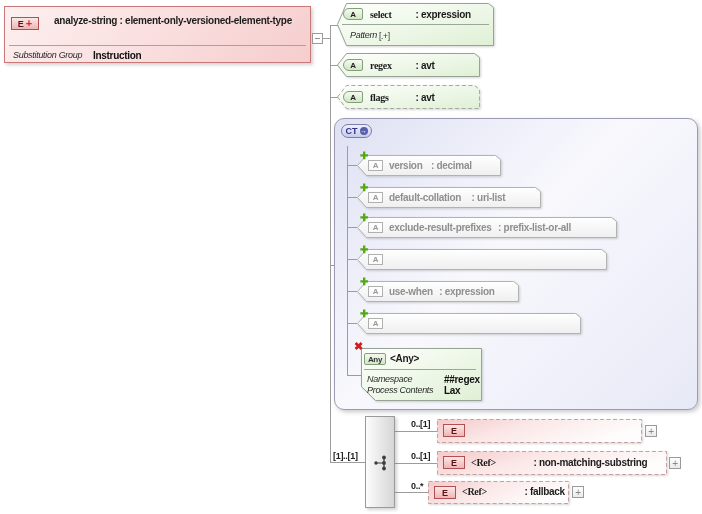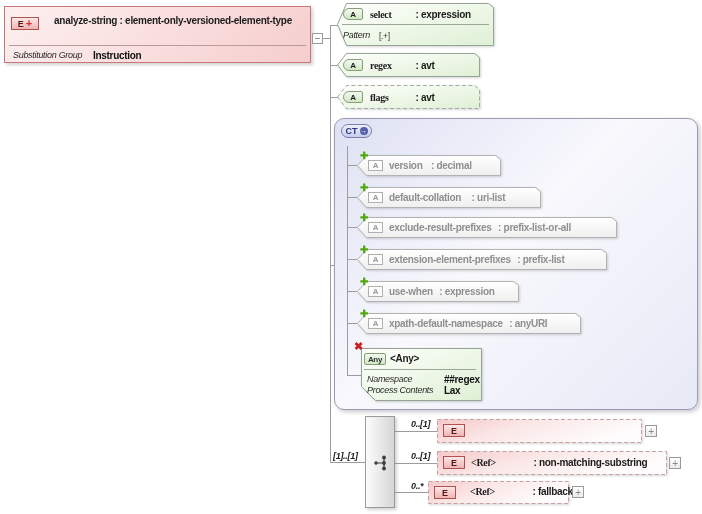--- a/index.html
+++ b/index.html
@@ -55,21 +55,21 @@
   [data-shape]>*{position:absolute;z-index:1;}
   [data-shape]>.shape-svg{left:0;top:0;z-index:0;filter:drop-shadow(1.5px 1.5px 1.2px rgba(120,120,120,.33));}
 
   .attr-row{position:absolute;white-space:nowrap;font-size:10px;font-weight:bold;color:#1c1c1c;}
   .attr-row .nm{display:inline-block;min-width:43px;font-family:Liberation Serif, serif;}
   .ref-row .nm{min-width:60px;}
   .t-gray{color:#8f8f8f;}
   .facet-label,.detail-label{position:absolute;font-size:9px;font-style:italic;color:#2a2a2a;white-space:nowrap;}
   .facet-value{position:absolute;font-size:8.5px;color:#333;white-space:nowrap;}
   .detail-value{position:absolute;font-size:10px;font-weight:bold;color:#111;white-space:nowrap;}
-  .card{position:absolute;font-size:9px;font-style:italic;font-weight:bold;color:#222;white-space:nowrap;}
+  .card{position:absolute;font-size:9px;font-weight:bold;color:#222;white-space:nowrap;}
 
   .seq-bar{position:absolute;border:1px solid #9a9a9a;background:linear-gradient(to right,#fcfcfc,#d6d6d6);
           box-shadow:2px 2px 3px rgba(130,130,130,.35);z-index:1;box-sizing:border-box;}
   #defs-svg{position:absolute;width:0;height:0;}
 </style>
 </head>
 <body>
 
 <svg id="defs-svg" aria-hidden="true">
   <defs>
@@ -122,21 +122,21 @@
         <path d="M0.5 21.5 L9.5 0.5 L151.5 0.5 L156.5 4.5 L156.5 42.5 L9.5 42.5 Z" fill="url(#g-green)" stroke="#96a496" stroke-width="1"></path>
       </svg>
     <span class="a-pill" style="left:6px;top:5px">
       <span>A</span>
     </span>
     <div class="attr-row" style="left:33px;top:6px">
       <span class="nm">select</span>
       <span>: expression</span>
     </div>
     <div class="sep" style="left:5px;top:21px;width:147px"></div>
-    <span class="facet-label" style="left:6px;top:27px">Pattern</span>
+    <span class="facet-label" style="left:13px;top:27px">Pattern</span>
     <span class="facet-value" style="left:42px;top:28px">[.+]</span>
   </div>
 
   <div data-shape="notch" style="left:337px;top:53px;width:143px;height:24px">
       <svg width="143" height="24" class="shape-svg">
         <path d="M0.5 12 L9.5 0.5 L137.5 0.5 L142.5 4.5 L142.5 23.5 L9.5 23.5 Z" fill="url(#g-green)" stroke="#96a496" stroke-width="1"></path>
       </svg>
     <span class="a-pill" style="left:6px;top:6px">
       <span>A</span>
     </span>
@@ -217,24 +217,20 @@
     </div>
 
     <div data-shape="notch" style="left:22px;top:130px;width:250px;height:21px">
         <svg width="250" height="21" class="shape-svg">
           <path d="M0.5 10.5 L9.5 0.5 L244.5 0.5 L249.5 4.5 L249.5 20.5 L9.5 20.5 Z" fill="url(#g-white)" stroke="#b2b2b2" stroke-width="1"></path>
         </svg>
       <span class="plus-green" style="left:3px;top:-5px">✚</span>
       <span class="a-outline" style="left:11px;top:5px">
         <span>A</span>
       </span>
-      <div class="attr-row t-gray" style="left:32px;top:5px">
-        <span>extension-element-prefixes</span>
-        <span style="margin-left:4px">: prefix-list</span>
-      </div>
     </div>
 
     <div data-shape="notch" style="left:22px;top:162px;width:162px;height:21px">
         <svg width="162" height="21" class="shape-svg">
           <path d="M0.5 10.5 L9.5 0.5 L156.5 0.5 L161.5 4.5 L161.5 20.5 L9.5 20.5 Z" fill="url(#g-white)" stroke="#b2b2b2" stroke-width="1"></path>
         </svg>
       <span class="plus-green" style="left:3px;top:-5px">✚</span>
       <span class="a-outline" style="left:11px;top:5px">
         <span>A</span>
       </span>
@@ -245,24 +241,20 @@
     </div>
 
     <div data-shape="notch" style="left:22px;top:194px;width:224px;height:21px">
         <svg width="224" height="21" class="shape-svg">
           <path d="M0.5 10.5 L9.5 0.5 L218.5 0.5 L223.5 4.5 L223.5 20.5 L9.5 20.5 Z" fill="url(#g-white)" stroke="#b2b2b2" stroke-width="1"></path>
         </svg>
       <span class="plus-green" style="left:3px;top:-5px">✚</span>
       <span class="a-outline" style="left:11px;top:5px">
         <span>A</span>
       </span>
-      <div class="attr-row t-gray" style="left:32px;top:5px">
-        <span>xpath-default-namespace</span>
-        <span style="margin-left:4px">: anyURI</span>
-      </div>
     </div>
 
     <div data-shape="any" style="left:26px;top:229px;width:121px;height:53px">
         <svg width="121" height="53" class="shape-svg">
           <path d="M0.5 0.5 L120.5 0.5 L120.5 52.5 L14.5 52.5 L0.5 38.5 Z" fill="url(#g-green)" stroke="#96a496" stroke-width="1"></path>
         </svg>
       <span class="x-red" style="left:-7px;top:-8px">✖</span>
       <span class="any-tag" style="left:3px;top:5px">
         <span>Any</span>
       </span>
@@ -319,21 +311,21 @@
   </div>
 
   <span class="card" style="left:411px;top:481px">0..*</span>
   <div data-shape="rect" style="left:428px;top:481px;width:141px;height:23px">
       <svg width="141" height="23" class="shape-svg">
         <path d="M0.5 0.5 L140.5 0.5 L140.5 22.5 L0.5 22.5 Z" fill="url(#g-pink)" stroke="#c8a0a0" stroke-width="1" stroke-dasharray="4 2.5"></path>
       </svg>
     <span class="e-icon" style="left:6px;top:5px;width:22px">
       <span>E</span>
     </span>
-    <div class="attr-row ref-row" style="left:42px;top:5px">
+    <div class="attr-row ref-row" style="left:34px;top:5px">
       <span class="nm">&lt;Ref&gt;</span>
       <span>: fallback</span>
     </div>
   </div>
   <div class="mini-box expand" style="left:572px;top:486px">
     <span>+</span>
   </div>
 
 </div>
 

